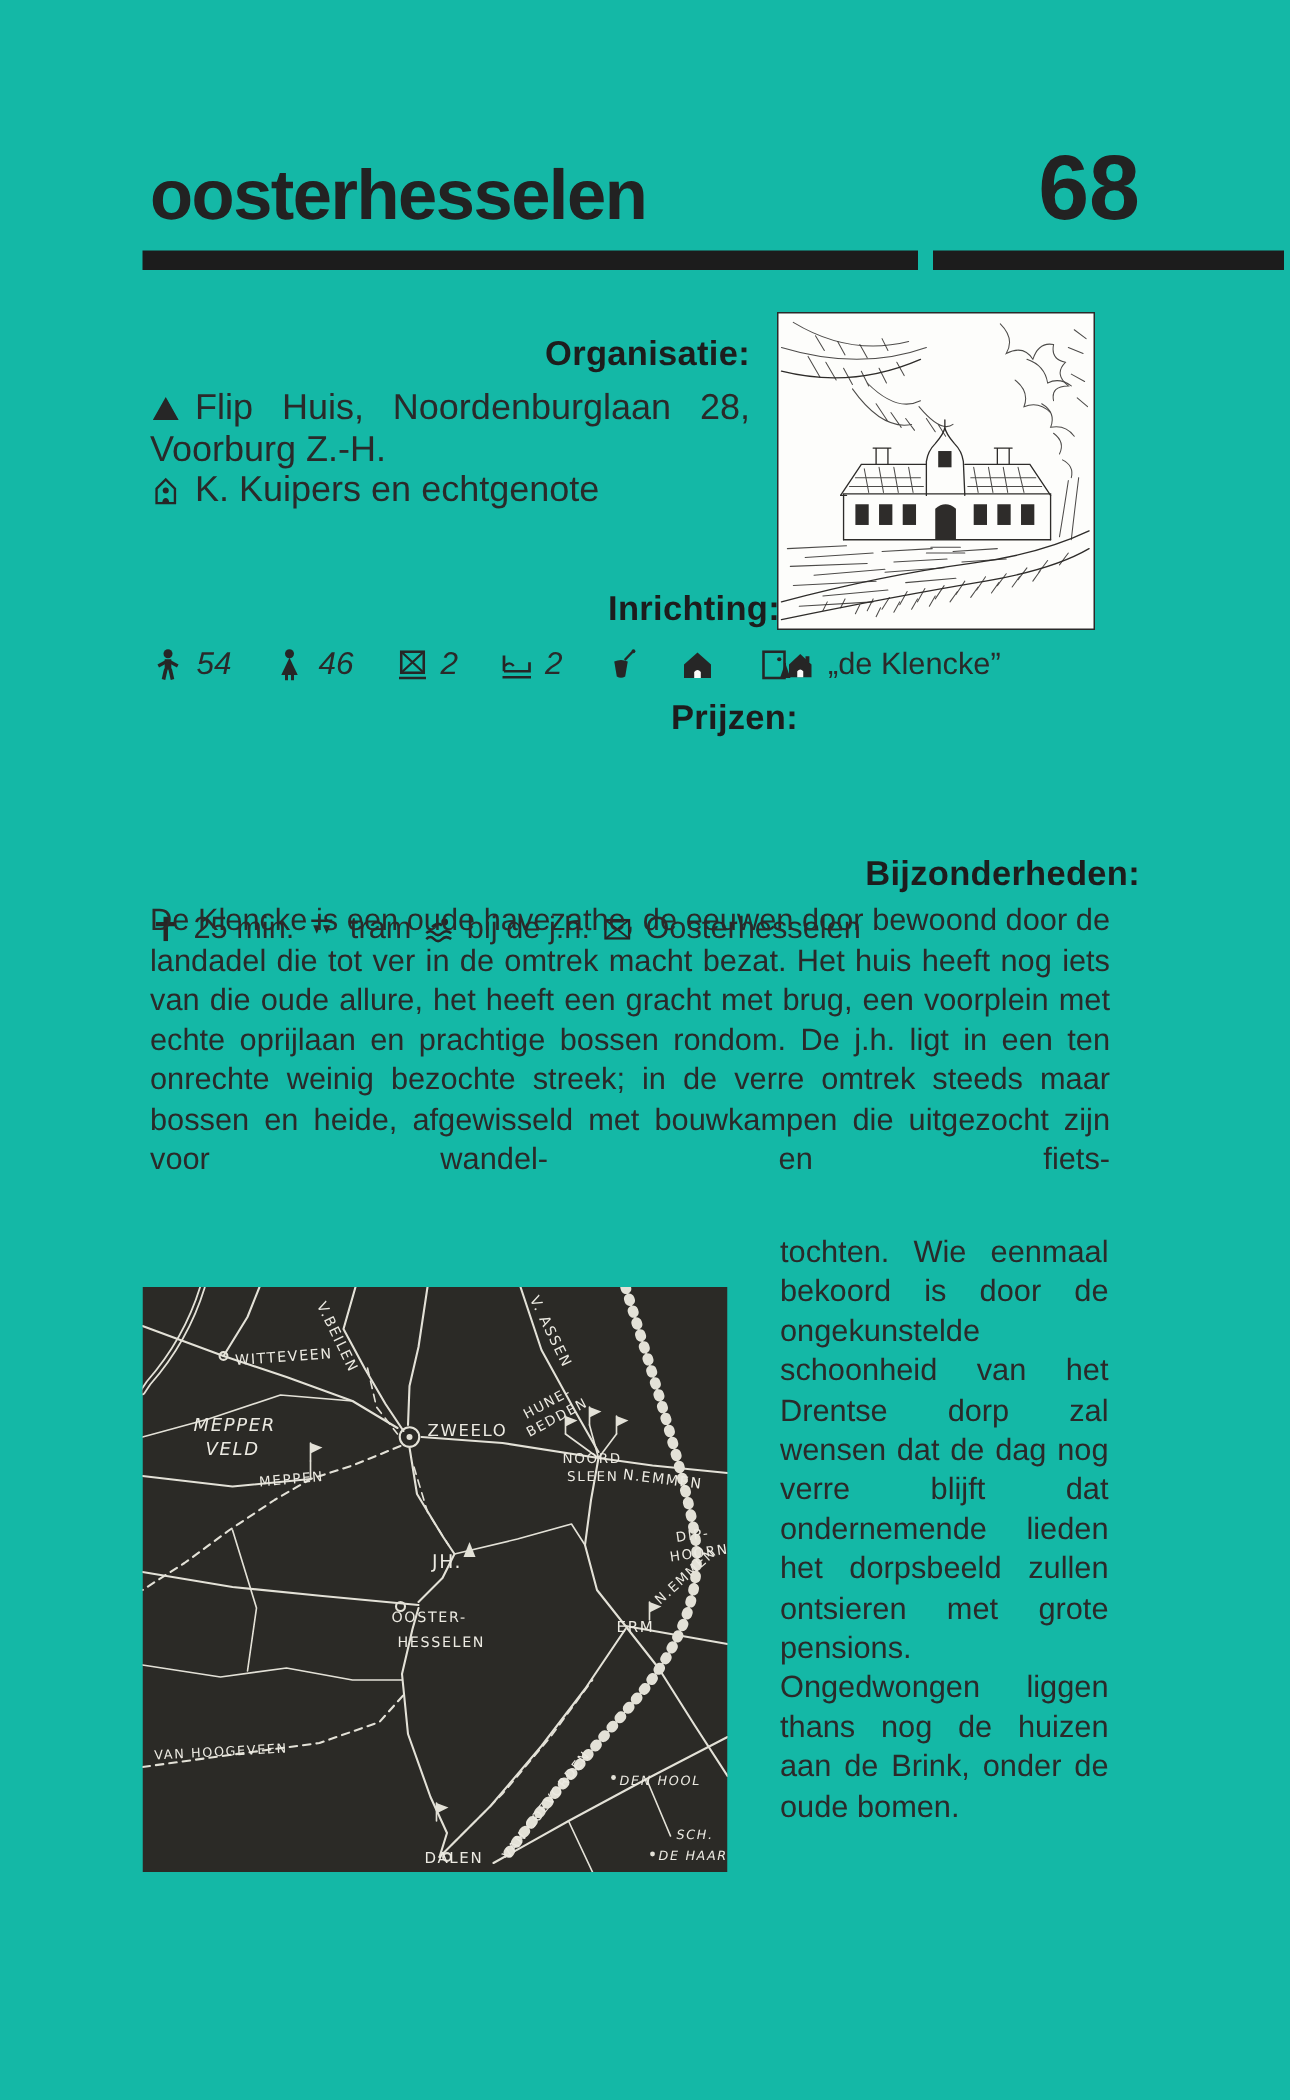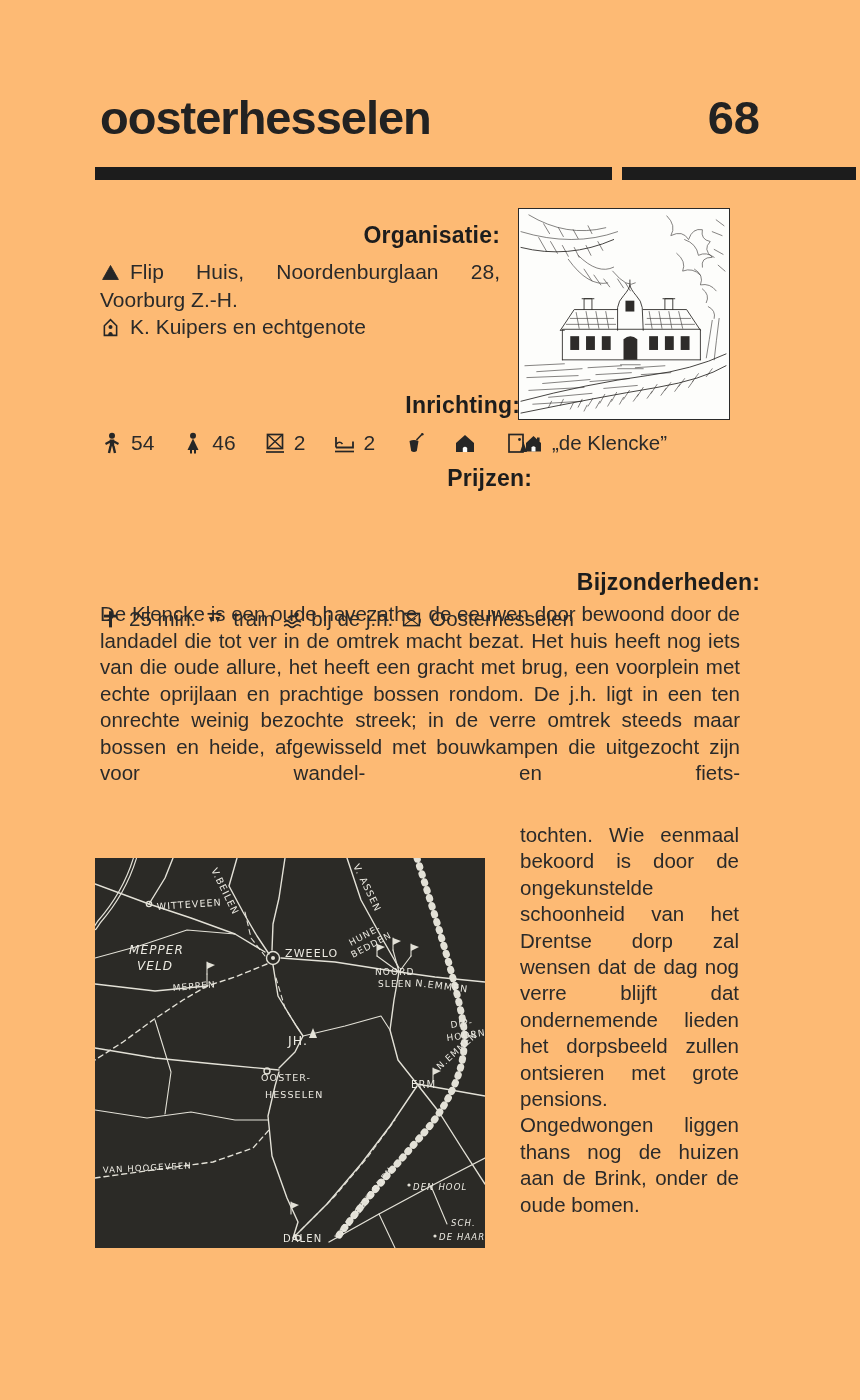--- a/index.html
+++ b/index.html
@@ -1,39 +1,39 @@
 <!DOCTYPE html>
 <html><head>
 <meta charset="utf-8">
 <style>
   html,body{margin:0;padding:0;background:#e8e8e6;}
   .page{
     position:relative;width:860px;height:1400px;margin:0 auto;
-    background:#fdba74;color:#1f1f1f;
+    background:#14b8a6;color:#1f1f1f;
     font-family:"Liberation Sans", sans-serif;
     overflow:hidden;
   }
   
   .title-row{position:absolute;left:100px;right:100px;top:90px;display:flex;justify-content:space-between;align-items:baseline;}
   .page-title{font-size:47px;font-weight:bold;letter-spacing:-1px;color:#222;}
-  .page-number{font-size:47px;font-weight:bold;color:#222;}
+  .page-number{font-size:61px;font-weight:bold;color:#222;}
   .rule{position:absolute;top:167px;height:13px;background:#1c1c1c;}
   .rule.seg1{left:95px;width:517px;}
   .rule.seg2{left:622px;width:234px;}
   
   .sec-heading{font-size:23px;font-weight:bold;color:#1d1d1d;letter-spacing:0.2px;margin:0 0 9px 0;text-align:right;}
   
   .org-block{position:absolute;left:100px;top:222px;width:400px;}
-  .org-lines{font-size:21px;line-height:27.5px;text-align:justify;color:#2a2a2a;}
+  .org-lines{font-size:24px;line-height:27.5px;text-align:justify;color:#2a2a2a;}
   .org-line{margin:0;}
   
   .icon{display:inline-block;width:21px;height:21px;vertical-align:-4px;margin-right:9px;fill:#262626;stroke:#262626;}
   
   .inr-block{position:absolute;left:100px;top:392px;width:420px;}
-  .inr-items{display:flex;align-items:center;gap:27px;margin-top:12px;}
+  .inr-items{display:flex;align-items:center;gap:27px;margin-top:12px;font-style:italic;}
   .inr-item{display:flex;align-items:center;gap:7px;}
   .inr-item .icon{margin-right:0;width:24px;height:24px;}
   .inr-val{font-size:21px;color:#2a2a2a;}
   
   .illus-block{position:absolute;left:518px;top:208px;width:214px;}
   .illus-frame{width:212px;height:212px;border:1.5px solid #2a2a2a;background:#fdfdfb;box-sizing:border-box;}
   .illus-caption{margin-top:11px;font-size:20.5px;color:#2a2a2a;display:flex;align-items:flex-end;}
   .illus-caption .icon{width:26px;height:24px;margin-right:8px;}
   
   .prijs-block{position:absolute;left:100px;top:465px;width:432px;}

